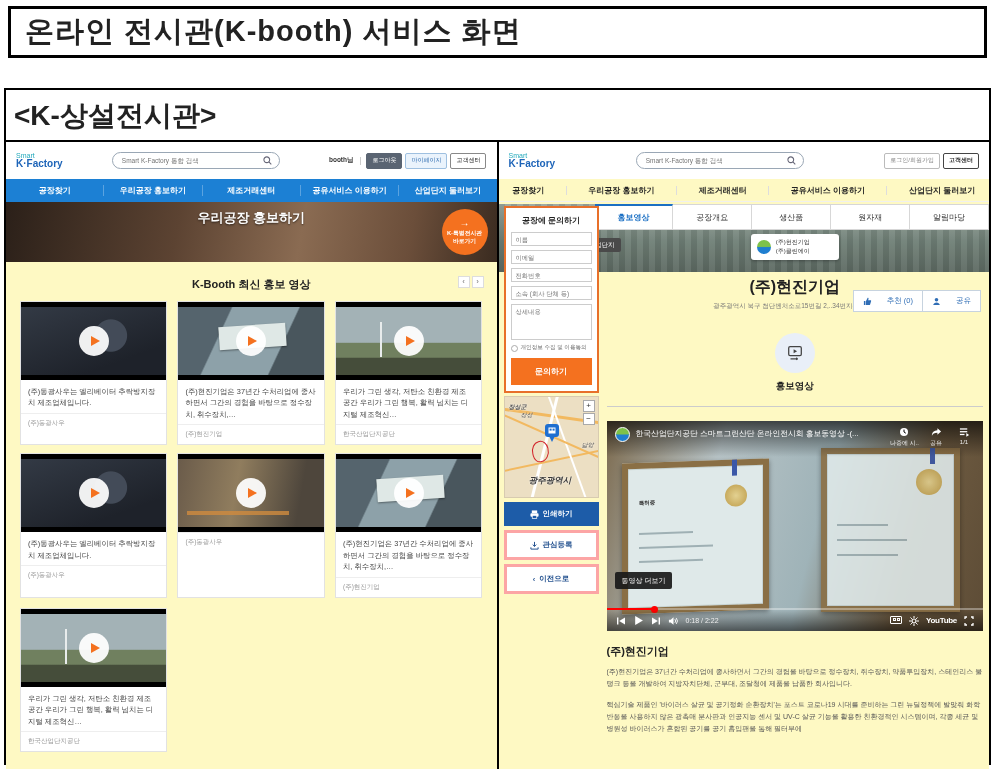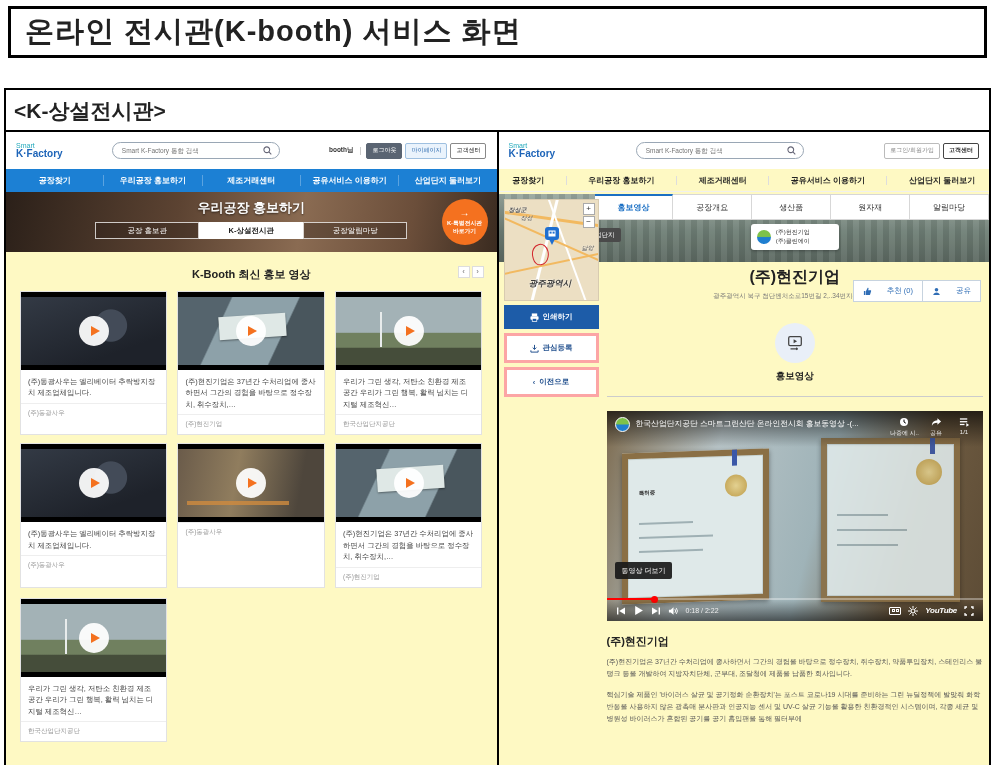--- a/index.html
+++ b/index.html
@@ -4,21 +4,21 @@
 <style>
   html,body{margin:0;padding:0;width:995px;height:769px;overflow:hidden;background:#fff;
     font-family:"Liberation Sans","DejaVu Sans",sans-serif;color:#222;}
   *{box-sizing:border-box;}
   
   .title-box{position:absolute;left:8px;top:6px;width:979px;height:52px;border:3px solid #000;
     display:flex;align-items:center;padding-left:14px;}
   .title-box h1{margin:0;font-size:29px;letter-spacing:1px;font-weight:bold;}
   
   .outer-box{position:absolute;left:4px;top:88px;width:987px;height:677px;border:2px solid #000;background:#fff;}
-  .k-label{font-size:21px;font-weight:bold;padding:7px 8px 5px;}
+  .k-label{font-size:28px;font-weight:bold;padding:7px 8px 5px;}
   .k-divider{border-top:2px solid #000;}
   .panels{display:flex;height:633px;}
   .panel{flex:1;position:relative;overflow:hidden;background:#fef9c3;}
   .panel.rt{border-left:2px solid #000;}
   
   .sheader{height:37px;display:flex;align-items:center;padding:0 10px;background:#fff;}
   .logo{line-height:1.05;cursor:pointer;}
   .logo .l1{font-size:7px;color:#25aabc;display:block;}
   .logo .l2{font-size:10px;font-weight:bold;color:#1d64b8;display:block;}
   .search{width:168px;height:17px;border:1px solid #9aa7b5;border-radius:10px;display:flex;
@@ -151,21 +151,21 @@
   .ptitle{flex:1;font-size:7.8px;line-height:1.3;white-space:nowrap;overflow:hidden;text-overflow:ellipsis;padding-top:2px;}
   .picon{display:flex;flex-direction:column;align-items:center;gap:2px;font-size:6px;color:#eee;cursor:pointer;min-width:22px;}
   .tooltip{position:absolute;left:8px;bottom:42px;z-index:4;background:rgba(25,25,25,.92);color:#fff;
     font-size:7px;padding:3.5px 7px;border-radius:2px;}
   .progress{position:absolute;left:0;right:0;bottom:21px;height:2.5px;background:rgba(255,255,255,.35);z-index:4;}
   .pfill{width:13%;height:100%;background:#f00;position:relative;}
   .pfill::after{content:"";position:absolute;right:-3px;top:-2px;width:7px;height:7px;border-radius:50%;background:#f00;}
   .pctrl{position:absolute;left:0;right:0;bottom:0;height:21px;z-index:4;display:flex;align-items:center;
     gap:7px;padding:0 9px;color:#fff;background:linear-gradient(rgba(0,0,0,0),rgba(0,0,0,.55));}
   .ptime{font-size:7px;color:#eee;}
-  .pright{margin-left:auto;display:flex;align-items:center;gap:7px;font-style:italic;}
+  .pright{margin-left:auto;display:flex;align-items:flex-start;gap:7px;}
   .ccbox{width:12px;height:8px;border:1px solid #fff;border-radius:1px;display:flex;align-items:center;justify-content:center;gap:1px;}
   .ccbox i{width:3px;height:3px;border:1px solid #fff;display:block;}
   .brand{font-size:8px;font-weight:bold;color:#fff;letter-spacing:-.3px;}
   .pc{cursor:pointer;display:flex;align-items:center;}
   
   .about{margin-top:13px;padding-bottom:6px;}
   .aname{font-size:11px;font-weight:bold;margin:0 0 7px;}
   .apara{font-size:7px;color:#555;line-height:1.7;margin:0 0 9px;}
 </style>
 </head>
@@ -206,25 +206,20 @@
       <nav class="bluenav">
         <span class="bn">공장찾기</span>
         <span class="bn">우리공장 홍보하기</span>
         <span class="bn">제조거래센터</span>
         <span class="bn">공유서비스 이용하기</span>
         <span class="bn">산업단지 둘러보기</span>
       </nav>
 
       <div class="hero">
         <div class="hero-title">우리공장 홍보하기</div>
-        <div class="hero-tabs">
-          <span class="htab">공장 홍보관</span>
-          <span class="htab active">K-상설전시관</span>
-          <span class="htab">공장알림마당</span>
-        </div>
         <div class="hero-circle">
           <span class="arr">→</span>
           <span class="t"><span>K-특별전시관</span><br>
           <span>바로가기</span></span>
         </div>
       </div>
 
       <div class="lsection">
         <span>K-Booth 최신 홍보 영상</span>
         <span class="arrows">
@@ -347,20 +342,33 @@
         <span class="rtab active">홍보영상</span>
         <span class="rtab">공장개요</span>
         <span class="rtab">생산품</span>
         <span class="rtab">원자재</span>
         <span class="rtab">알림마당</span>
       </div>
 
       <span class="tag">산업단지</span>
 
       <aside class="rail">
+        <div class="inquiry">
+          <div class="iq-title">공장에 문의하기</div>
+          <input class="iq-field" placeholder="이름" style="">
+          <input class="iq-field" placeholder="이메일" style="">
+          <input class="iq-field" placeholder="전화번호" style="">
+          <input class="iq-field" placeholder="소속 (회사 단체 등)" style="">
+          <textarea class="iq-field" placeholder="상세내용" style=""></textarea>
+          <label class="consent">
+            <span class="radio"></span>
+            <span class="ct">개인정보 수집 및 이용동의</span>
+          </label>
+          <button class="iq-submit">문의하기</button>
+        </div>
 
         <div class="map">
           <div class="road r1"></div>
           <div class="road w r2"></div>
           <div class="road r3"></div>
           <div class="road w r4"></div>
           <div class="road r5"></div>
           <span class="mlabel ml1">장성군</span>
           <span class="mlabel ml2">장성</span>
           <span class="mlabel ml3">담양</span>

